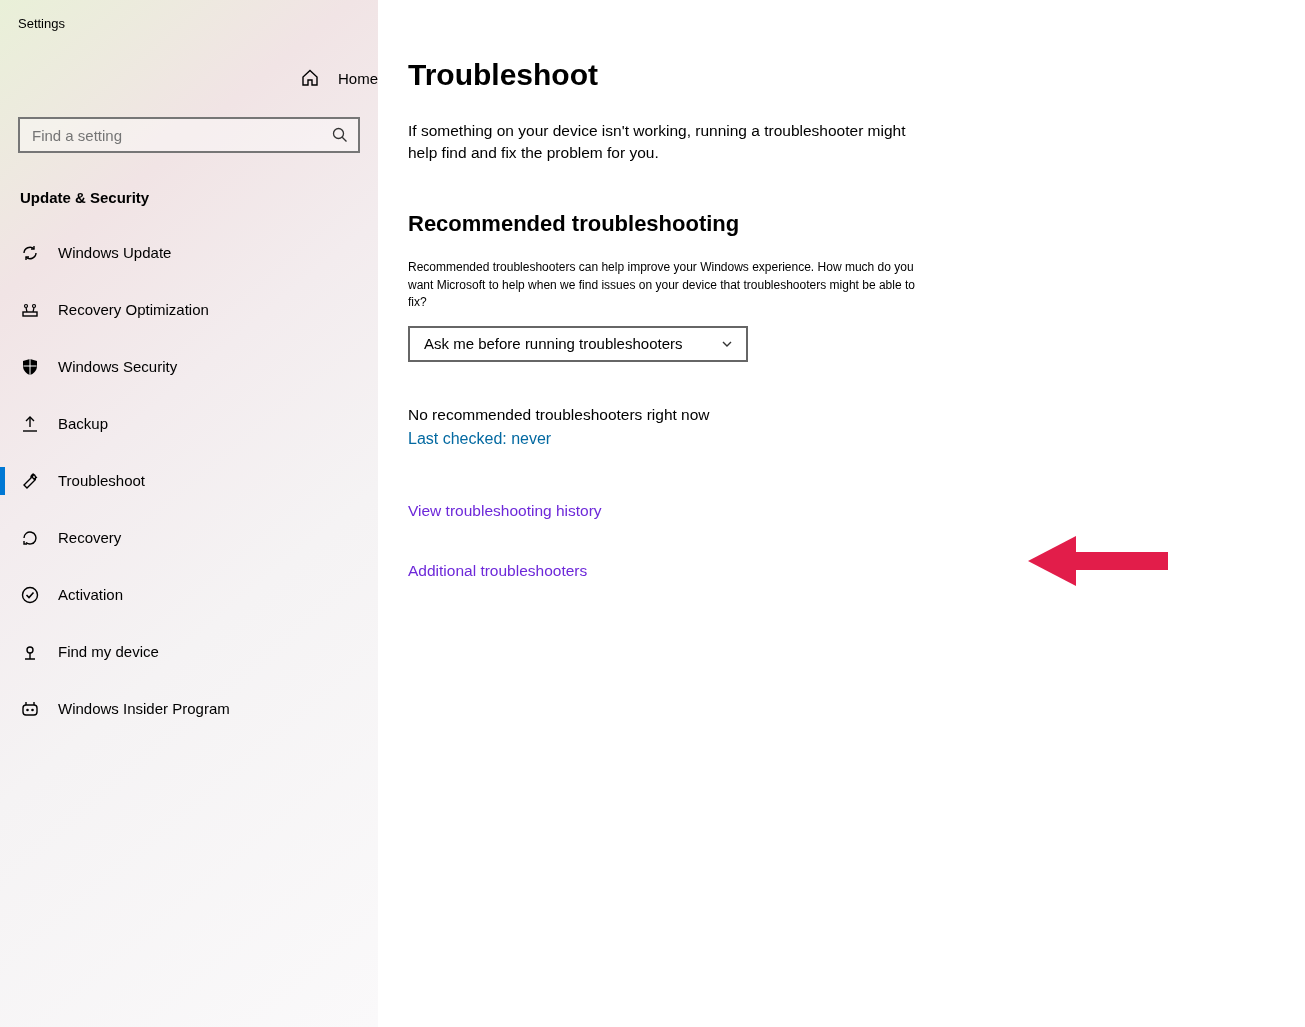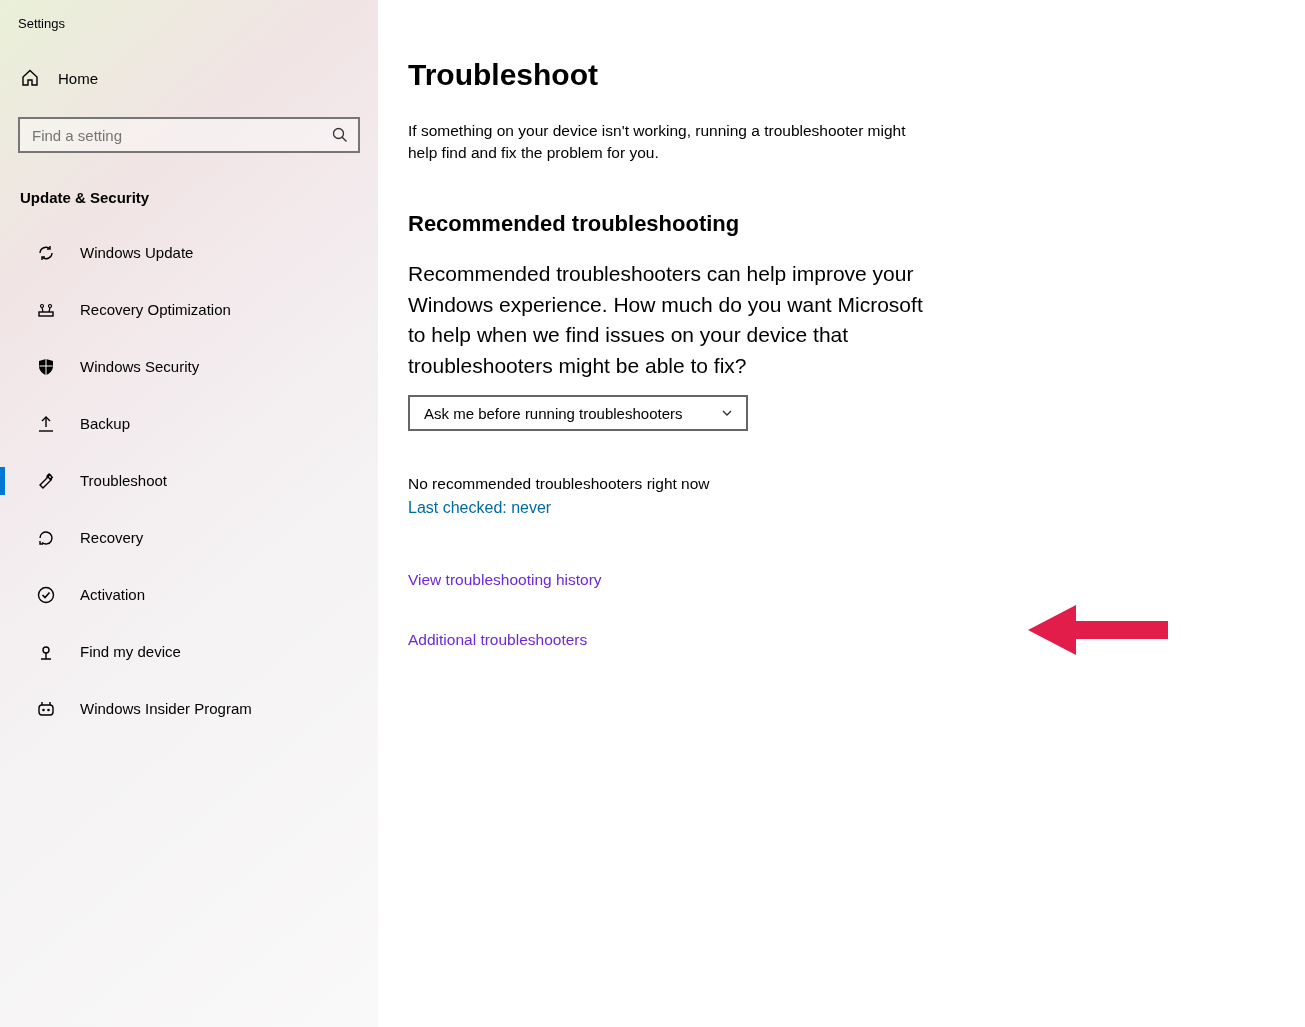--- a/index.html
+++ b/index.html
@@ -24,20 +24,21 @@
   .app-title {
     font-size: 13px;
     padding: 4px 18px 18px 18px;
   }
   .home-row {
     display: flex;
     align-items: center;
     height: 58px;
     padding-left: 20px;
     gap: 18px;
+    justify-content: flex-end;
   }
   .home-row .icon { width: 20px; display:flex; align-items:center; justify-content:center; }
   .home-row .label { font-size: 15px; }
   .search-wrap {
     padding: 10px 18px 0 18px;
   }
   .search-box {
     position: relative;
     border: 2px solid #767676;
     background: rgba(255,255,255,.4);
@@ -57,22 +58,22 @@
   .category-header {
     font-weight: 600;
     font-size: 15px;
     padding: 36px 20px 18px 20px;
   }
   .nav-list { list-style: none; }
   .nav-item {
     display: flex;
     align-items: center;
     height: 57px;
-    padding-left: 36px;
-    gap: 24px;
+    padding-left: 20px;
+    gap: 18px;
     position: relative;
     cursor: default;
   }
   .nav-item .icon { width: 20px; display:flex; align-items:center; justify-content:center; }
   .nav-item .label { font-size: 15px; }
   .nav-item.selected::before {
     content: "";
     position: absolute;
     left: 0; top: 50%; transform: translateY(-50%);
     width: 5px; height: 28px;
@@ -93,21 +94,21 @@
     line-height: 1.4;
     max-width: 520px;
     margin-bottom: 48px;
   }
   .section-title {
     font-size: 22px;
     font-weight: 700;
     margin-bottom: 22px;
   }
   .section-desc {
-    font-size: 21px;
+    font-size: 12px;
     line-height: 1.45;
     max-width: 520px;
     margin-bottom: 14px;
   }
   .dropdown {
     border: 2px solid #666;
     height: 36px;
     width: 340px;
     display: flex;
     align-items: center;

